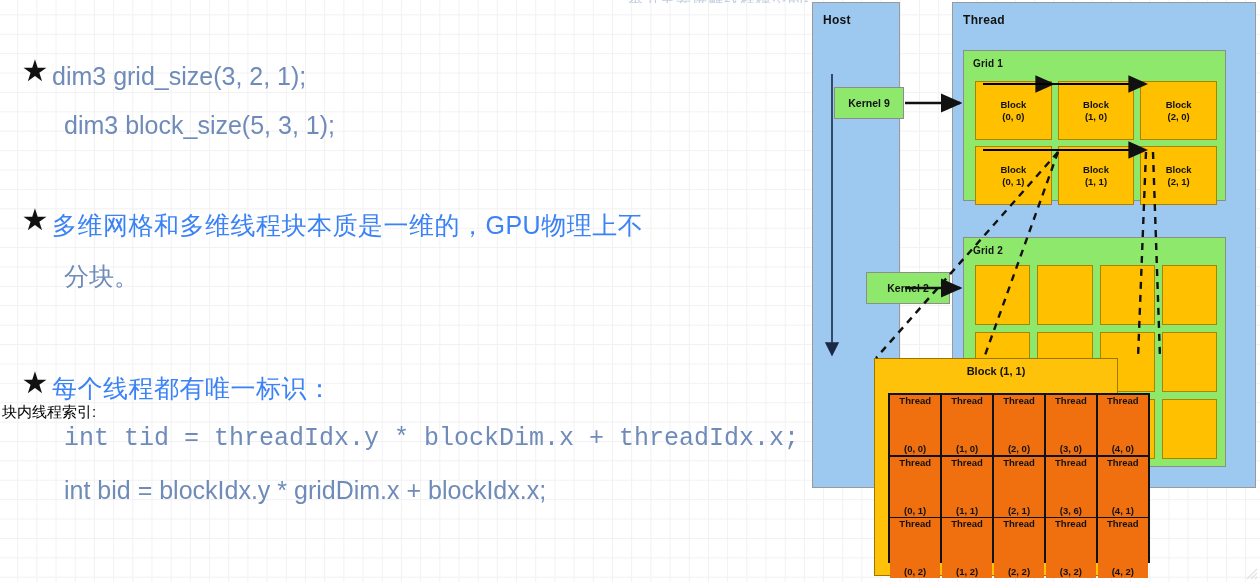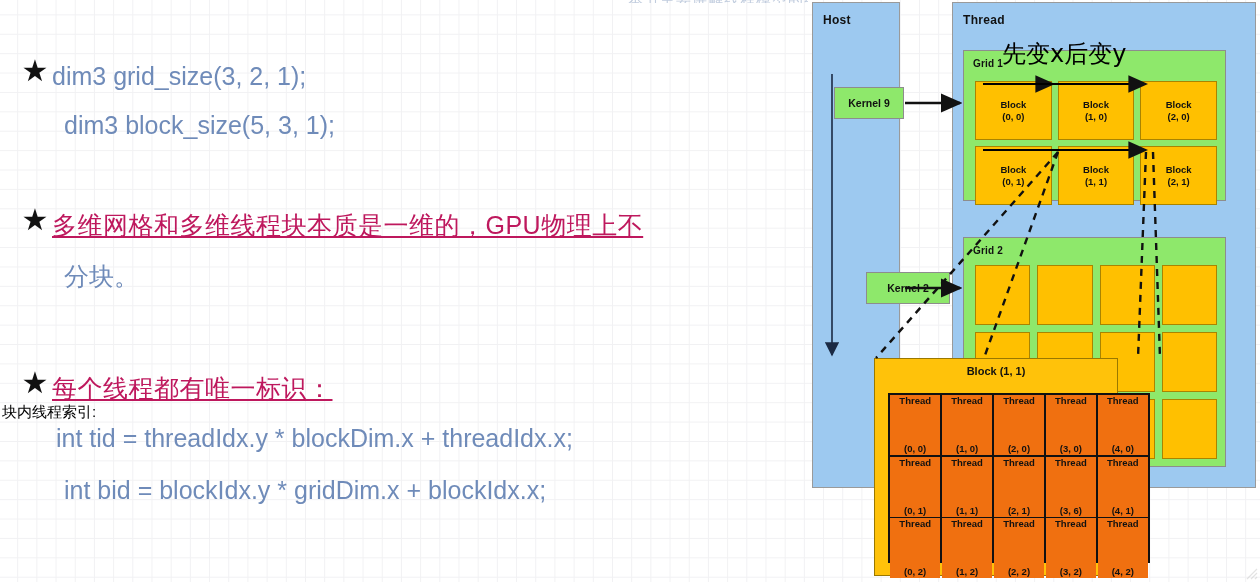--- a/index.html
+++ b/index.html
@@ -29,21 +29,21 @@
 
   
   #slide-text{position:absolute;left:0;top:0;width:800px;height:582px;z-index:2;}
   .bullet-row{position:absolute;display:flex;align-items:flex-start;}
   .star{
     color:#111;font-size:30px;line-height:1;
     width:34px;flex:0 0 34px;text-align:center;
     font-family:"DejaVu Sans",sans-serif;
   }
   .btext{color:#6f8bb9;font-size:25px;line-height:41px;white-space:nowrap;}
-  .btext.cjk{color:#be185d;letter-spacing:.5px;text-decoration:underline;}
+  .btext.cjk{color:#3b82f6;letter-spacing:.5px;}
   .sub{position:absolute;color:#6f8bb9;font-size:25px;line-height:41px;white-space:nowrap;}
   #note-inner-index{
     position:absolute;left:2px;top:403px;
     color:#000;font-size:15px;line-height:18px;white-space:nowrap;
   }
 
   
   #diagram{position:absolute;left:808px;top:0;width:452px;height:582px;z-index:3;}
   .panel{position:absolute;box-sizing:border-box;}
   #host-panel{
@@ -147,21 +147,21 @@
   </div>
   <div class="sub cjk" style="left:64px;top:256px;">分块。</div>
 
   <div class="bullet-row" style="left:18px;top:368px;">
     <span class="star">★</span>
     <span class="btext cjk">每个线程都有唯一标识：</span>
   </div>
 
   <div id="note-inner-index">块内线程索引:</div>
 
-  <div class="sub" style="left:56px;top:418px;">int tid = threadIdx.y * blockDim.x + threadIdx.x;</div>
+  <div class="sub" style="left:64px;top:418px;font-family:Liberation Mono, monospace;">int tid = threadIdx.y * blockDim.x + threadIdx.x;</div>
   <div class="sub" style="left:64px;top:470px;">int bid = blockIdx.y * gridDim.x + blockIdx.x;</div>
 </div>
 
 <div id="diagram">
 
   <div class="panel" id="host-panel">
     <div class="panel-title">Host</div>
   </div>
 
   <div class="panel" id="device-panel">
@@ -233,21 +233,20 @@
 
     <line x1="97" y1="103" x2="152" y2="103" stroke="#111" stroke-width="2.4" marker-end="url(#ah)"></line>
 
     <line x1="97" y1="288" x2="152" y2="288" stroke="#111" stroke-width="2.4" marker-end="url(#ah)"></line>
 
     <line x1="175" y1="84" x2="245" y2="84" stroke="#000" stroke-width="2.2" marker-end="url(#ah)"></line>
     <line x1="175" y1="84" x2="338" y2="84" stroke="#000" stroke-width="2.2" marker-end="url(#ah)"></line>
     <line x1="175" y1="150" x2="338" y2="150" stroke="#000" stroke-width="2.2" marker-end="url(#ah)"></line>
   </svg>
 
-  <div id="zy-note">先变x后变y</div>
 
   <svg id="dash-svg">
     <g stroke="#111" stroke-width="2.4" stroke-dasharray="7,6" fill="none">
       <path d="M250,152 L68,358"></path>
       <path d="M250,152 L176,358"></path>
       <path d="M338,152 L330,358"></path>
       <path d="M345,152 L352,358"></path>
     </g>
   </svg>
 

